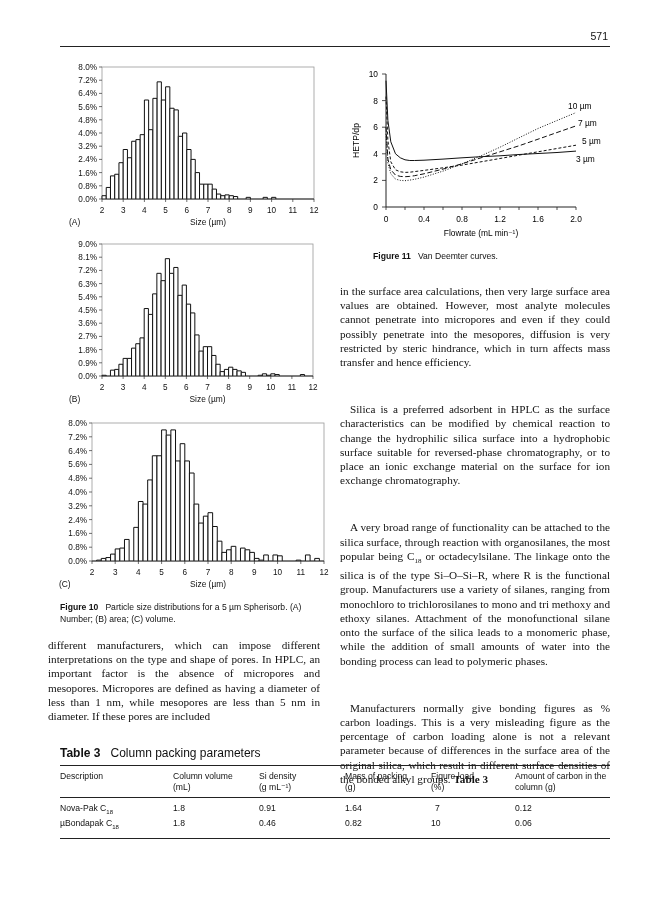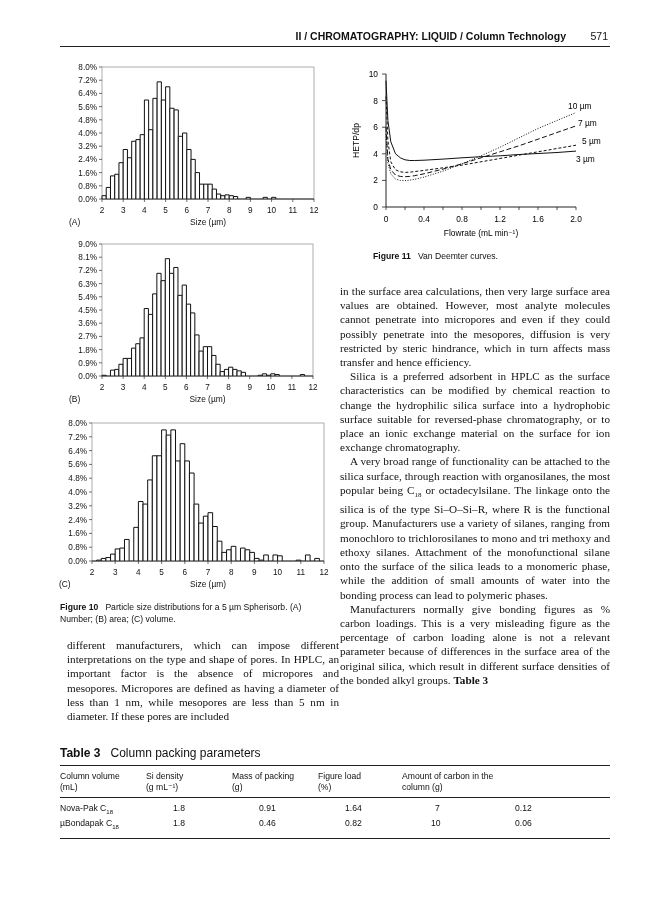--- a/index.html
+++ b/index.html
@@ -8,33 +8,32 @@
   .serif{font-family:Liberation Serif, serif;}
   .header{position:absolute;left:60px;top:30px;width:550px;height:16px;border-bottom:1.2px solid #222;}
   .header .title{position:absolute;right:44px;top:0;font-size:10.5px;font-weight:bold;}
   .header .page{position:absolute;right:2px;top:0;font-size:10.5px;margin-left:32px;}
   .fig{position:absolute;}
   svg text{font-family:"Liberation Sans","DejaVu Sans",sans-serif;}
   .caption{position:absolute;font-size:8.6px;line-height:12px;}
   .caption b{font-weight:bold;}
   .body-text{position:absolute;font-size:11.2px;line-height:14.2px;text-align:justify;}
   .body-text p{margin:0;}
-  .body-text p.indent{text-indent:10px;}
+  .body-text p.indent{text-indent:10px;margin-top:33px;}
   .table-caption{position:absolute;left:60px;top:746px;font-size:12px;}
   .table{position:absolute;left:60px;top:765px;width:550px;border-top:1.2px solid #222;border-bottom:1.2px solid #222;font-size:8.6px;}
   .table .row{display:flex;}
   .table .head{padding:5px 0 4px;border-bottom:1px solid #222;line-height:11px;}
   .table .body{padding:5px 0 6px;line-height:11px;}
   .c0{width:113px;}.c1{width:86px;}.c2{width:86px;}.c3{width:86px;}.c4{width:84px;}.c5{width:95px;}
 </style>
 </head>
 <body>
 
 <div class="header sans">
-  <span class="title">II / CHROMATOGRAPHY: LIQUID / Column Technology</span>
   <span class="page">571</span>
 </div>
 
 <svg class="fig" id="histA" style="left:40px;top:62px;" width="290" height="170">
     <rect x="62" y="5" width="212" height="132" fill="none" stroke="#999" stroke-width="0.8"></rect>
     <line x1="59" y1="137" x2="62" y2="137" stroke="#333" stroke-width="0.7"></line>
     <text x="57" y="140" font-size="8.2" text-anchor="end" fill="#111">0.0%</text>
     <line x1="59" y1="123.8" x2="62" y2="123.8" stroke="#333" stroke-width="0.7"></line>
     <text x="57" y="126.8" font-size="8.2" text-anchor="end" fill="#111">0.8%</text>
     <line x1="59" y1="110.6" x2="62" y2="110.6" stroke="#333" stroke-width="0.7"></line>
@@ -341,36 +340,40 @@
     <text x="238" y="46.92" font-size="8.4">10 µm</text>
     <text x="248" y="64.21" font-size="8.4">7 µm</text>
     <text x="252" y="81.5" font-size="8.4">5 µm</text>
     <text x="246" y="100.12" font-size="8.4">3 µm</text>
   </svg>
 
 <div class="caption sans" style="left:340px;top:250px;width:270px;margin-left:33px;">
   <b>Figure 11</b>&nbsp;&nbsp;&nbsp;<span>Van Deemter curves.</span>
 </div>
 
-<div class="body-text serif" style="left:67px;top:638px;width:272px;">
+<div class="body-text serif" style="left:48px;top:638px;width:272px;">
   <p>different manufacturers, which can impose different interpretations on the type and shape of pores. In HPLC, an important factor is the absence of micropores and mesopores. Micropores are defined as having a diameter of less than 1 nm, while mesopores are less than 5 nm in diameter. If these pores are included</p>
 </div>
 
 <div class="body-text serif" style="left:340px;top:284px;width:270px;">
   <p>in the surface area calculations, then very large surface area values are obtained. However, most analyte molecules cannot penetrate into micropores and even if they could possibly penetrate into the mesopores, diffusion is very restricted by steric hindrance, which in turn affects mass transfer and hence efficiency.</p>
   <p class="indent">Silica is a preferred adsorbent in HPLC as the surface characteristics can be modified by chemical reaction to change the hydrophilic silica surface into a hydrophobic surface suitable for reversed-phase chromatography, or to place an ionic exchange material on the surface for ion exchange chromatography.</p>
   <p class="indent"><span>A very broad range of functionality can be attached to the silica surface, through reaction with organosilanes, the most popular being C</span><sub style="font-size:7px">18</sub><span> or octadecylsilane. The linkage onto the silica is of the type Si–O–Si–R, where R is the functional group. Manufacturers use a variety of silanes, ranging from monochloro to trichlorosilanes to mono and tri methoxy and ethoxy silanes. Attachment of the monofunctional silane onto the surface of the silica leads to a monomeric phase, while the addition of small amounts of water into the bonding process can lead to polymeric phases.</span></p>
   <p class="indent"><span>Manufacturers normally give bonding figures as % carbon loadings. This is a very misleading figure as the percentage of carbon loading alone is not a relevant parameter because of differences in the surface area of the original silica, which result in different surface densities of the bonded alkyl groups. </span><b>Table 3</b></p>
 </div>
 
 <div class="table-caption sans">
   <b>Table 3</b>&nbsp;&nbsp;&nbsp;<span>Column packing parameters</span>
 </div>
 <div class="table sans">
   <div class="row head">
+    <div class="c0">
+        <div>Description</div>
+        <div></div>
+      </div>
     <div class="c1">
         <div>Column volume</div>
         <div>(mL)</div>
       </div>
     <div class="c2">
         <div>Si density</div>
         <div>(g mL⁻¹)</div>
       </div>
     <div class="c3">
         <div>Mass of packing</div>

